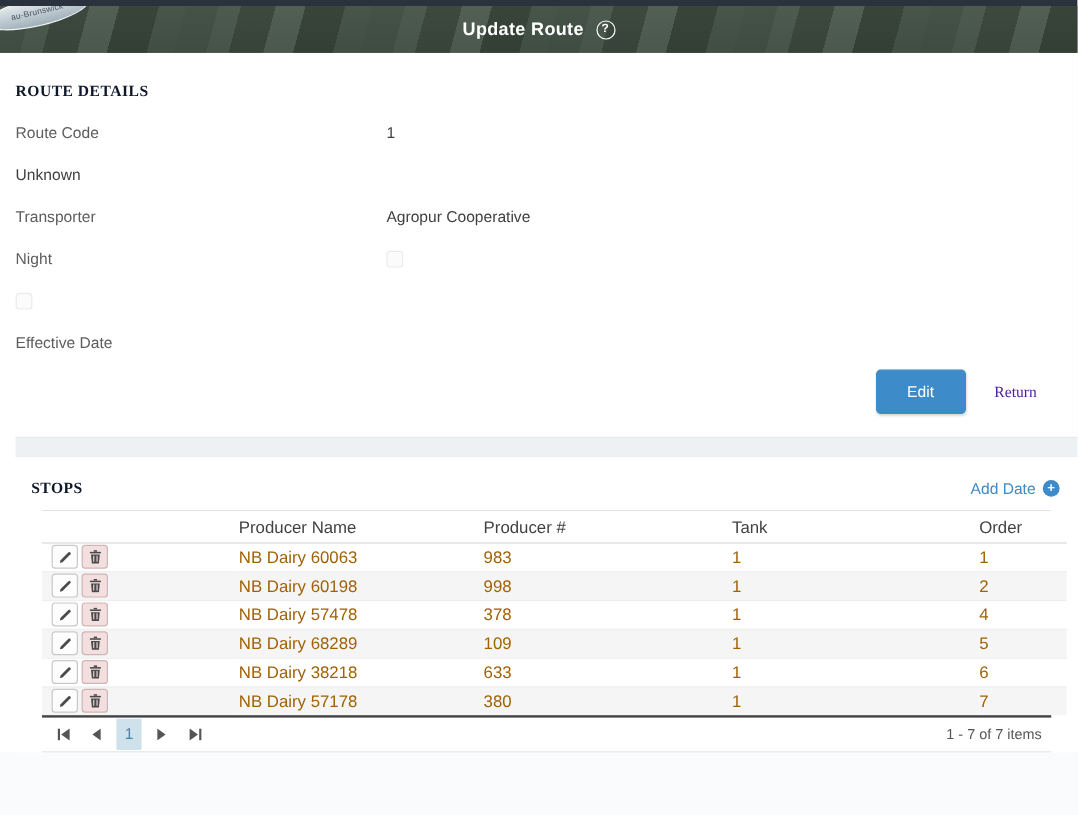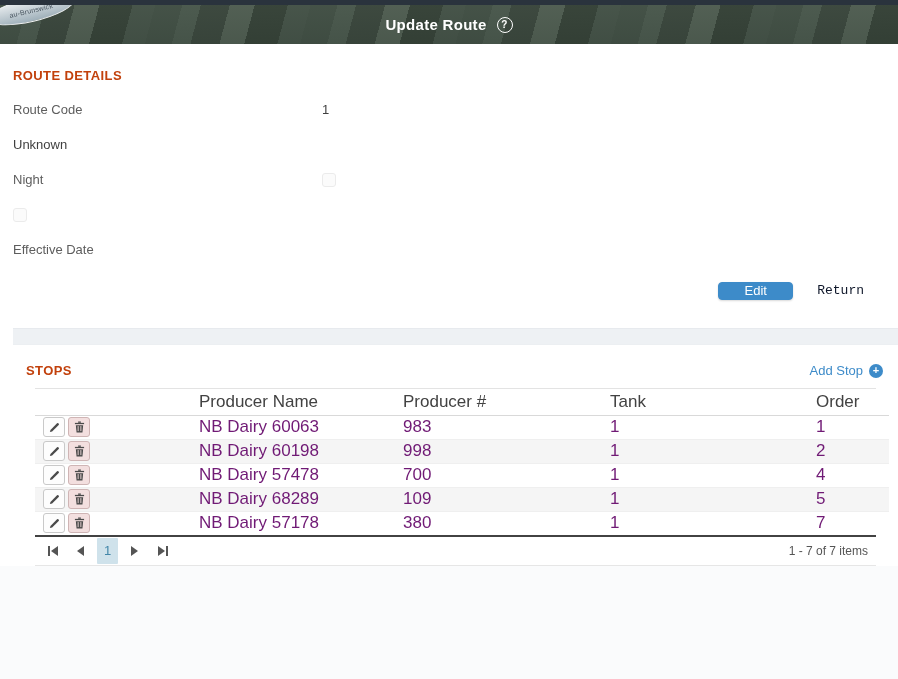--- a/index.html
+++ b/index.html
@@ -36,43 +36,44 @@
     display:flex; align-items:center; gap:10px;
   }
   .help-icon {
     width:16px; height:16px; border:1.5px solid #fff; border-radius:50%;
     display:inline-flex; align-items:center; justify-content:center;
     font-size:10px; font-weight:bold; color:#fff; cursor:pointer;
   }
   
   .route-section { background:#fff; padding:24px 0 0 13px; }
   .section-title {
-    font-size:13px; font-weight:bold; color:#c2410c; letter-spacing:.4px;
+    font-size:13px; font-weight:bold; color:#0f172a; letter-spacing:.4px;
     margin-bottom:9px;
+    font-family:Liberation Serif, serif;
   }
   .field-row { display:flex; align-items:center; height:35px;gap:12px; }
   .field-label { flex:0 0 297px; color:#5d5d5d; font-size:13px; }
   .field-value { color:#3f3f3f; font-size:13px; }
   .checkbox {
     width:14px; height:14px; border-radius:3px;
     background:#fbfbfb; border:1px solid #ebebeb;
   }
   .button-row {
     display:flex; align-items:center; justify-content:flex-end;
     gap:24px; margin:6px 34px 0 0; height:35px;
   }
   .btn-primary {
-    width:75px; height:18px; background:#3d8bc9; color:#fff;
+    width:75px; height:37px; background:#3d8bc9; color:#fff;
     border:1px solid #3d8bc9; border-radius:4px; font-size:13px;
     font-family:"Liberation Sans",sans-serif; cursor:pointer;
     box-shadow:0 1px 2px rgba(0,0,0,.15);
   }
   .btn-flat {
-    background:none; border:none; color:#0f172a; font-size:13px;
-    font-family:Liberation Mono, monospace; cursor:pointer;
+    background:none; border:none; color:#4c1d95; font-size:13px;
+    font-family:Liberation Serif, serif; cursor:pointer;
   }
   .divider-band {
     height:17px; margin-top:20px;
     background:#eef1f4;
     border-top:1px solid #e7eaee; border-bottom:1px solid #eceff2;
   }
   
   .stops-section { background:#fff; padding:18px 0 0 0; }
   .stops-head {
     display:flex; align-items:center; justify-content:space-between;
@@ -81,29 +82,29 @@
   .add-stop {
     color:#3d8bc9; font-size:13px; text-decoration:none;
     display:inline-flex; align-items:center; gap:6px; cursor:pointer;
   }
   .plus-icon {
     width:14px; height:14px; border-radius:50%; background:#3d8bc9;
     color:#fff; display:inline-flex; align-items:center; justify-content:center;
     font-size:11px; font-weight:bold; line-height:1;
   }
   .grid { margin:0 22px; border-top:1px solid #e3e3e3; }
-  table { border-collapse:collapse; width:854px; table-layout:fixed; font-size:17px; }
+  table { border-collapse:collapse; width:854px; table-layout:fixed; font-size:14px; }
   col.c-act { width:164px; } col.c-name { width:204px; }
   col.c-num { width:207px; } col.c-tank { width:206px; } col.c-ord { width:73px; }
   thead th {
     text-align:left; font-weight:normal; color:#424242; height:26px;
     border-bottom:1px solid #d9d9d9; padding:0; background:#fff;
     overflow:hidden; white-space:nowrap;
   }
-  tbody td { height:23px; padding:0; color:#701a75; white-space:nowrap;margin-left:36px; }
+  tbody td { height:23px; padding:0; color:#a16207; white-space:nowrap;margin-left:36px; }
   tbody tr { border-top:1px solid #efefef; }
   tbody tr:nth-child(even) { background:#f5f5f5; }
   .cell-actions { padding-left:8px !important; display:flex; align-items:center; gap:3px; height:23px; }
   .icon-btn {
     width:22px; height:20px; border-radius:3px; cursor:pointer;
     display:inline-flex; align-items:center; justify-content:center; padding:0;
   }
   .icon-btn.edit { background:#fdfdfd; border:1px solid #c9c9c9; }
   .icon-btn.delete { background:#f3dfdf; border:1px solid #cfb5b5; }
   .icon-btn svg { display:block; }
@@ -143,20 +144,24 @@
   <div class="section-title">ROUTE DETAILS</div>
 
   <div class="field-row">
     <span class="field-label">Route Code</span>
     <span class="field-value">1</span>
   </div>
   <div class="field-row">
     <span class="field-value">Unknown</span>
   </div>
   <div class="field-row">
+    <span class="field-label">Transporter</span>
+    <span class="field-value">Agropur Cooperative</span>
+  </div>
+  <div class="field-row">
     <span class="field-label">Night</span>
     <span class="checkbox"></span>
   </div>
   <div class="field-row">
     <span class="checkbox"></span>
   </div>
   <div class="field-row">
     <span class="field-label">Effective Date</span>
     <span class="field-value"></span>
   </div>
@@ -165,21 +170,21 @@
     <button class="btn-primary">Edit</button>
     <button class="btn-flat">Return</button>
   </div>
 
   <div class="divider-band"></div>
 
   <div class="stops-section">
     <div class="stops-head">
       <div class="section-title" style="margin-bottom:0">STOPS</div>
       <a class="add-stop">
-        <span>Add Stop</span>
+        <span>Add Date</span>
         <span class="plus-icon">+</span>
       </a>
     </div>
 
     <div class="grid">
       <table>
         <colgroup>
             <col class="c-act">
             <col class="c-name">
             <col class="c-num">
@@ -257,21 +262,21 @@
                       <rect x="1" y="2" width="10" height="1.4" fill="#4a4a4a"></rect>
                       <rect x="4.5" y="0.5" width="3" height="1.4" fill="#4a4a4a"></rect>
                       <path d="M2 4.5 h8 l-.8 8 h-6.4 Z" fill="#4a4a4a"></path>
                       <rect x="4" y="5.5" width="1" height="5.5" fill="#f3dfdf"></rect>
                       <rect x="7" y="5.5" width="1" height="5.5" fill="#f3dfdf"></rect>
                     </svg>
                   </button>
                 </div>
               </td>
               <td>NB Dairy 57478</td>
-              <td>700</td>
+              <td>378</td>
               <td>1</td>
               <td>4</td>
             </tr>
             <tr>
               <td>
                 <div class="cell-actions">
                   <button class="icon-btn edit">
                     <svg width="11" height="11" viewBox="0 0 12 12">
                       <path d="M1 11 L1.6 8.6 L8.8 1.4 a1 1 0 0 1 1.4 0 l.4 .4 a1 1 0 0 1 0 1.4 L3.4 10.4 Z" fill="#4a4a4a"></path>
                     </svg>
@@ -284,20 +289,44 @@
                       <rect x="4" y="5.5" width="1" height="5.5" fill="#f3dfdf"></rect>
                       <rect x="7" y="5.5" width="1" height="5.5" fill="#f3dfdf"></rect>
                     </svg>
                   </button>
                 </div>
               </td>
               <td>NB Dairy 68289</td>
               <td>109</td>
               <td>1</td>
               <td>5</td>
+            </tr>
+            <tr>
+              <td>
+                <div class="cell-actions">
+                  <button class="icon-btn edit">
+                    <svg width="11" height="11" viewBox="0 0 12 12">
+                      <path d="M1 11 L1.6 8.6 L8.8 1.4 a1 1 0 0 1 1.4 0 l.4 .4 a1 1 0 0 1 0 1.4 L3.4 10.4 Z" fill="#4a4a4a"></path>
+                    </svg>
+                  </button>
+                  <button class="icon-btn delete">
+                    <svg width="11" height="12" viewBox="0 0 12 13">
+                      <rect x="1" y="2" width="10" height="1.4" fill="#4a4a4a"></rect>
+                      <rect x="4.5" y="0.5" width="3" height="1.4" fill="#4a4a4a"></rect>
+                      <path d="M2 4.5 h8 l-.8 8 h-6.4 Z" fill="#4a4a4a"></path>
+                      <rect x="4" y="5.5" width="1" height="5.5" fill="#f3dfdf"></rect>
+                      <rect x="7" y="5.5" width="1" height="5.5" fill="#f3dfdf"></rect>
+                    </svg>
+                  </button>
+                </div>
+              </td>
+              <td>NB Dairy 38218</td>
+              <td>633</td>
+              <td>1</td>
+              <td>6</td>
             </tr>
             <tr>
               <td>
                 <div class="cell-actions">
                   <button class="icon-btn edit">
                     <svg width="11" height="11" viewBox="0 0 12 12">
                       <path d="M1 11 L1.6 8.6 L8.8 1.4 a1 1 0 0 1 1.4 0 l.4 .4 a1 1 0 0 1 0 1.4 L3.4 10.4 Z" fill="#4a4a4a"></path>
                     </svg>
                   </button>
                   <button class="icon-btn delete">

